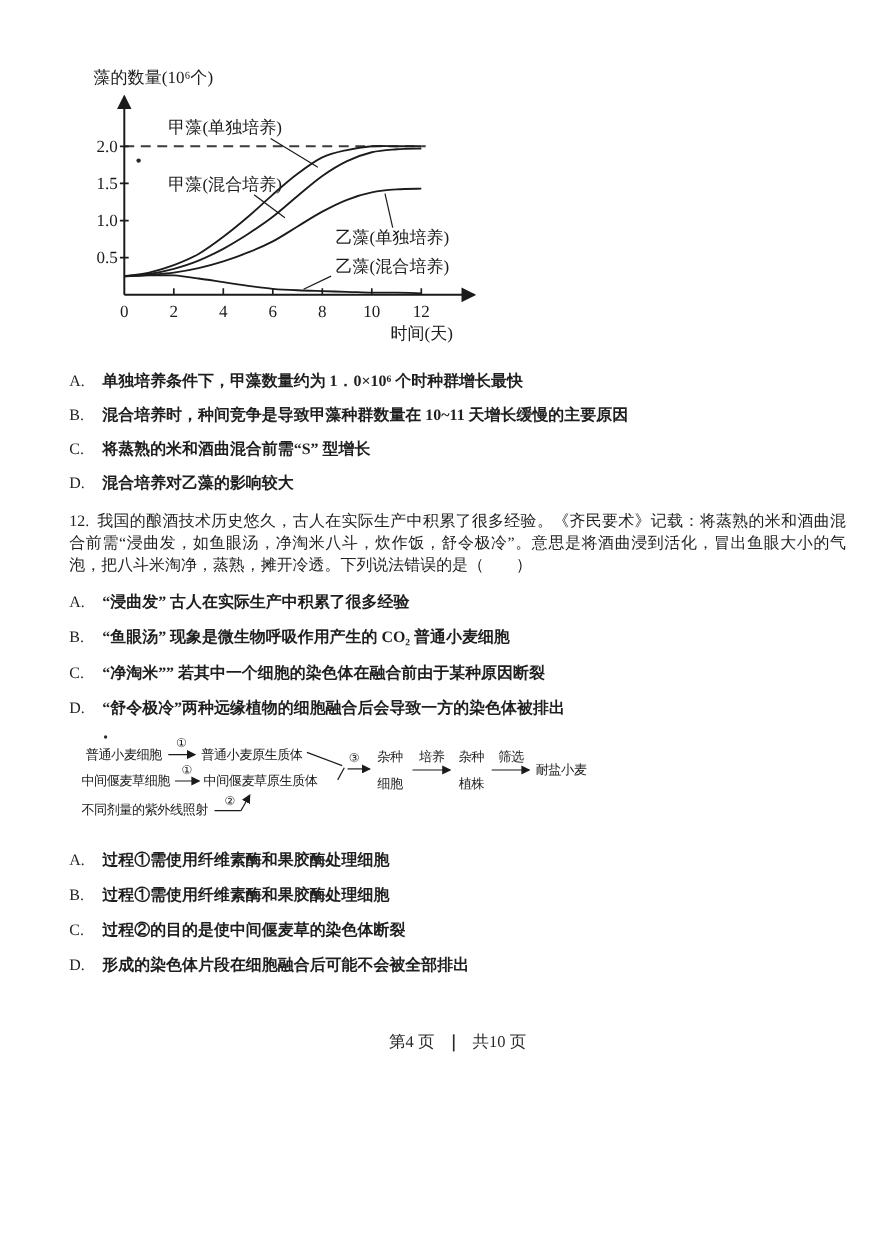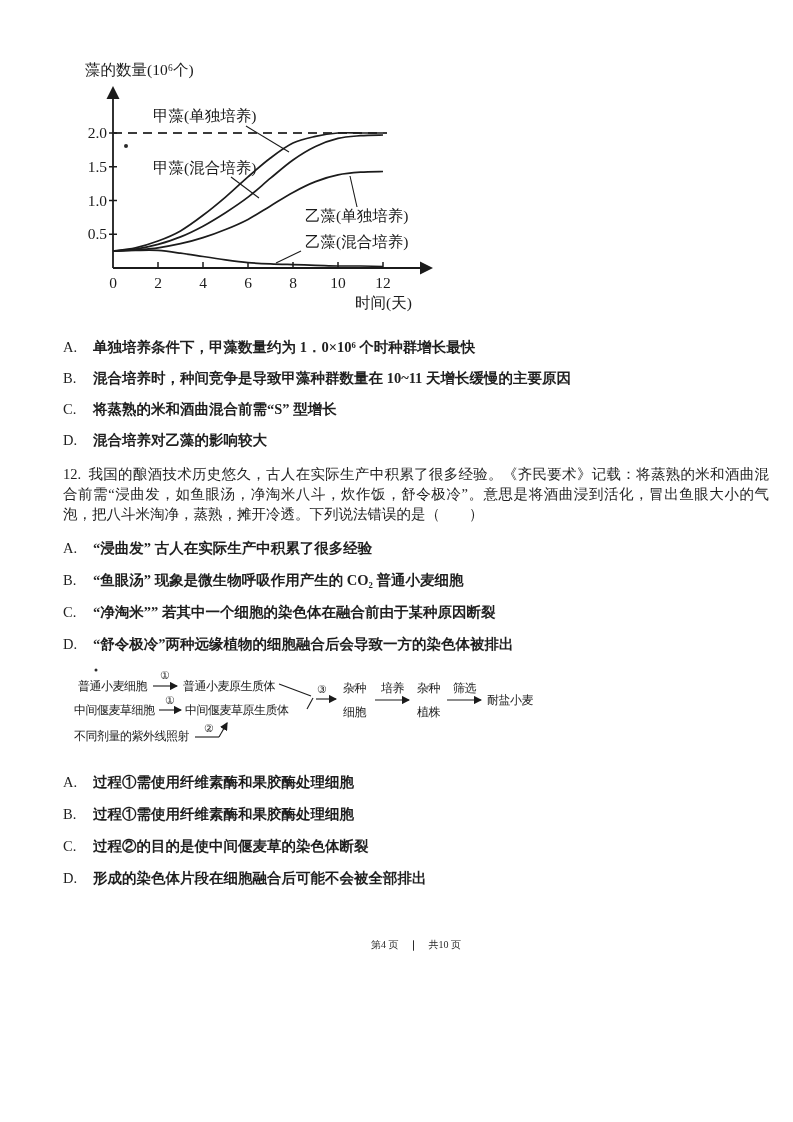--- a/index.html
+++ b/index.html
@@ -29,21 +29,21 @@
   .q12 .option,.q13o .option{line-height:32px;}
   p.stem{margin:8px 0 0 0;line-height:20px;text-align:justify;}
   p.stem .qnum{margin-right:7px;}
   .q13stem{line-height:31px !important;margin-top:6px !important;}
   
   .dg-wrap{margin:4px 0 0 4px;height:96px;}
   .dg text{font-size:12px;letter-spacing:-0.5px;}
   .dg .circ{font-size:11px;letter-spacing:0;}
   .dg line,.dg polyline,.dg path.ln{stroke:#1b1b1b;stroke-width:1.1;fill:none;}
   
-  .footer{margin-top:44px;text-align:center;font-size:10px;color:#2a2a2a;}
+  .footer{margin-top:44px;text-align:center;font-size:15px;color:#2a2a2a;}
   .footer .sep{margin:0 10px;font-weight:bold;}
 </style>
 </head>
 <body>
 
 <div class="content">
 
   <div class="chart-wrap">
     <svg width="380" height="262" viewBox="0 0 380 262">
       <defs>

